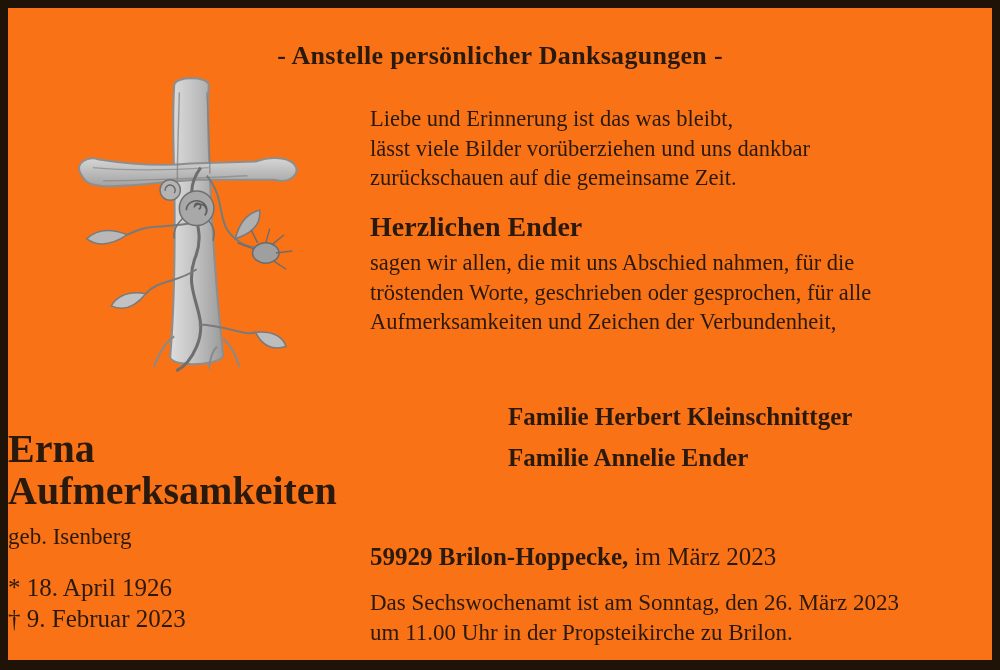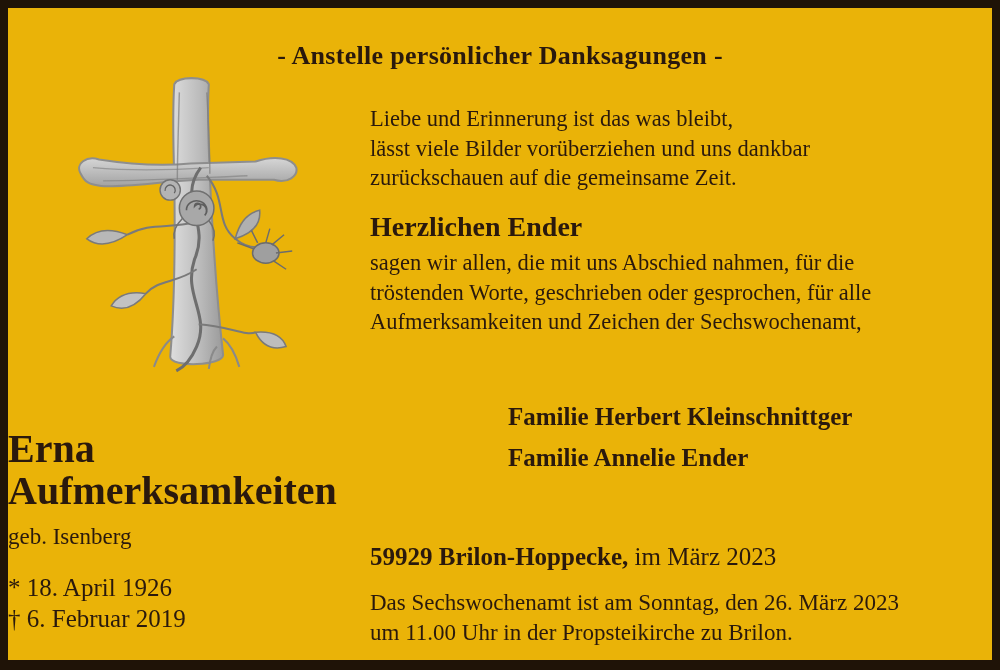--- a/index.html
+++ b/index.html
@@ -8,21 +8,21 @@
     width: 1000px;
     height: 670px;
     overflow: hidden;
     font-family: "Liberation Serif", "DejaVu Serif", serif;
     color: #2a190d;
     background: #ffffff;
   }
   .sheet {
     position: absolute;
     inset: 0;
-    background: #eab308;
+    background: #f97316;
     border: 8px solid #1f1307;
     border-bottom-width: 10px;
     box-sizing: border-box;
   }
   .header {
     position: absolute;
     top: 33px; left: 0;
     width: 100%;
     text-align: center;
     font-size: 26px;
@@ -149,36 +149,36 @@
 
       <path d="M96,292 q8,-22 20,-30 M180,292 q-6,-20 -16,-28 M150,294 q2,-16 8,-22" fill="none" stroke="#8a8a8a" stroke-width="2"></path>
     </svg>
 
     <div class="name-block">
       <div class="name">Erna</div>
       <div class="name">Aufmerksamkeiten</div>
       <div class="maiden">geb. Isenberg</div>
       <div class="dates">
         <div>* 18. April 1926</div>
-        <div>† 6. Februar 2019</div>
+        <div>† 9. Februar 2023</div>
       </div>
     </div>
 
     <div class="poem">
       <div>Liebe und Erinnerung ist das was bleibt,</div>
       <div>lässt viele Bilder vorüberziehen und uns dankbar</div>
       <div>zurückschauen auf die gemeinsame Zeit.</div>
     </div>
 
     <div class="thanks-heading">Herzlichen Ender</div>
 
     <div class="thanks">
       <div>sagen wir allen, die mit uns Abschied nahmen, für die</div>
       <div>tröstenden Worte, geschrieben oder gesprochen, für alle</div>
-      <div>Aufmerksamkeiten und Zeichen der Sechswochenamt,</div>
+      <div>Aufmerksamkeiten und Zeichen der Verbundenheit,</div>
     </div>
 
     <div class="families">
       <div>Familie Herbert Kleinschnittger</div>
       <div>Familie Annelie Ender</div>
     </div>
 
     <div class="location">
       <span class="b">59929 Brilon-Hoppecke,</span>
       <span>im März 2023</span>

